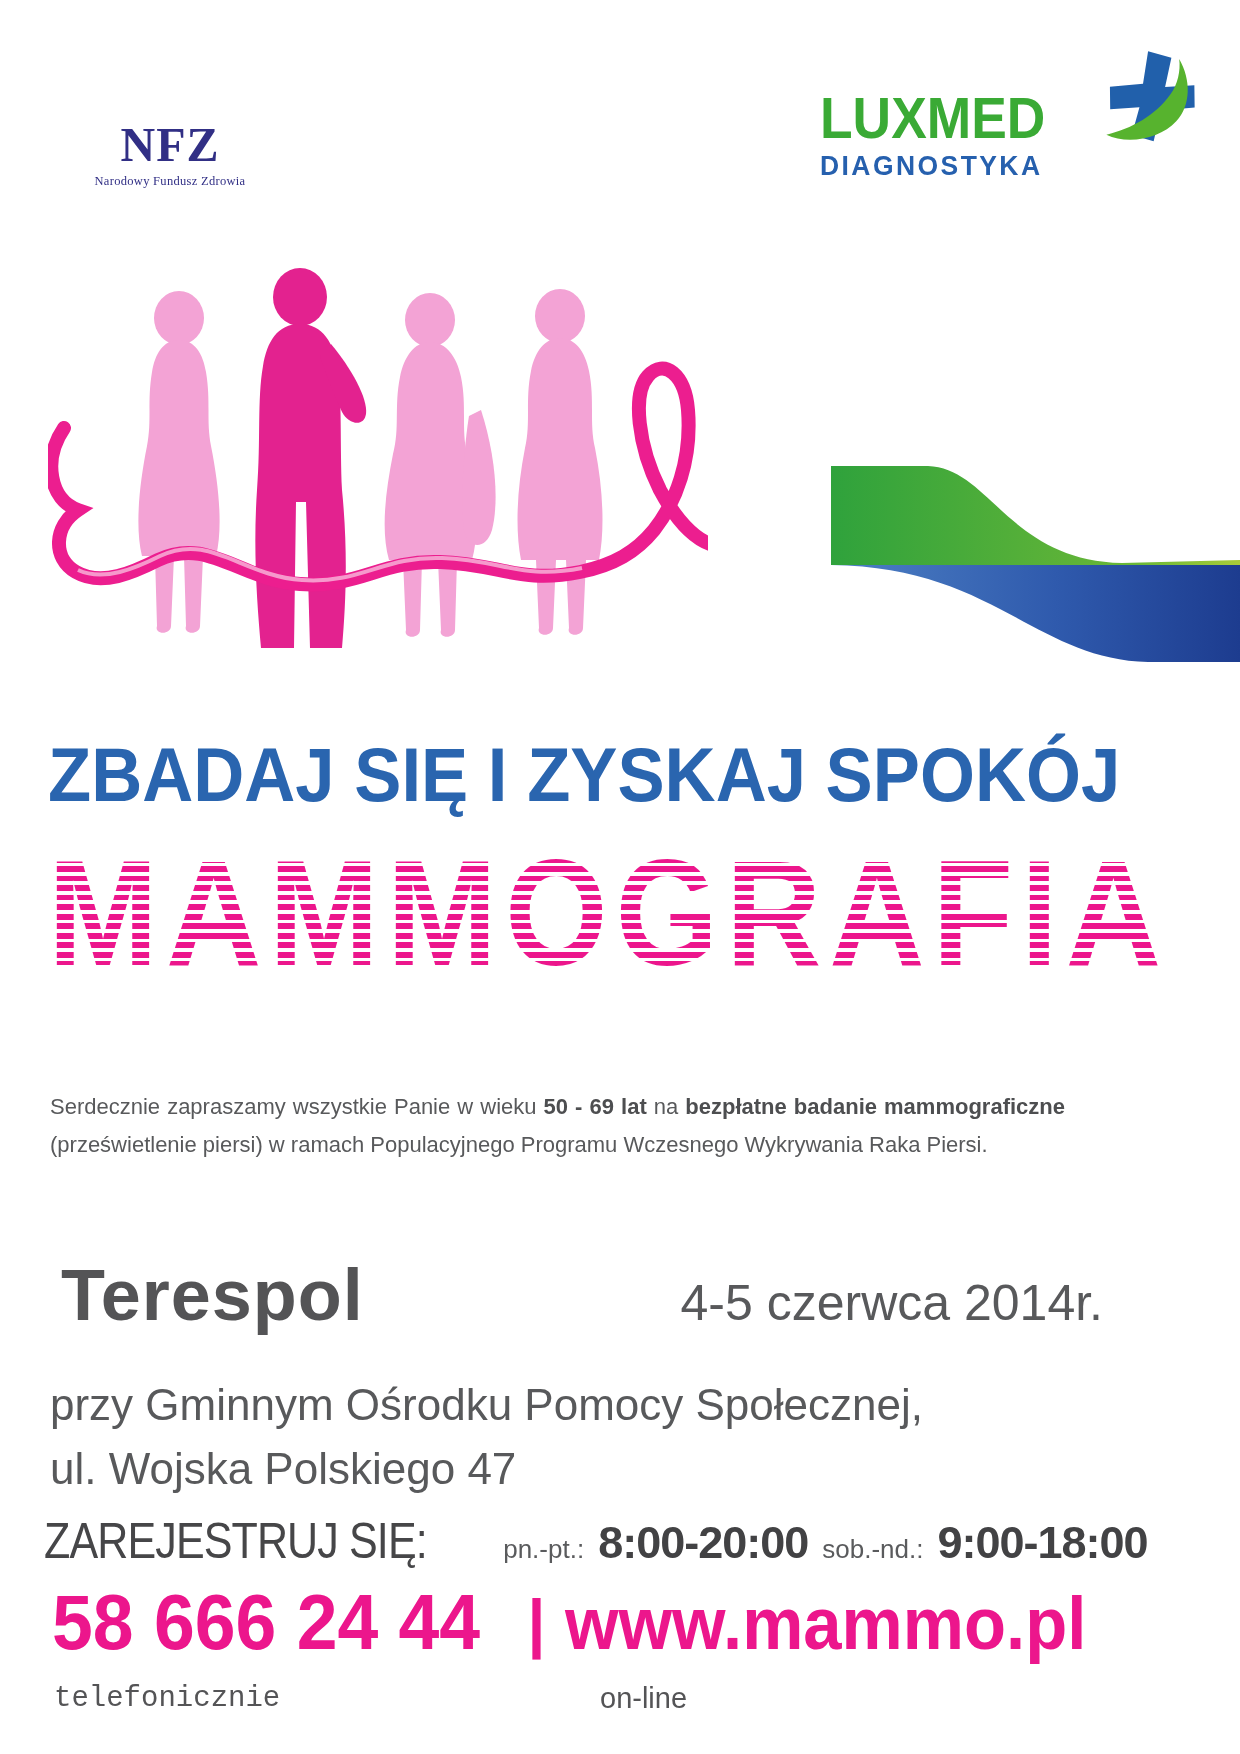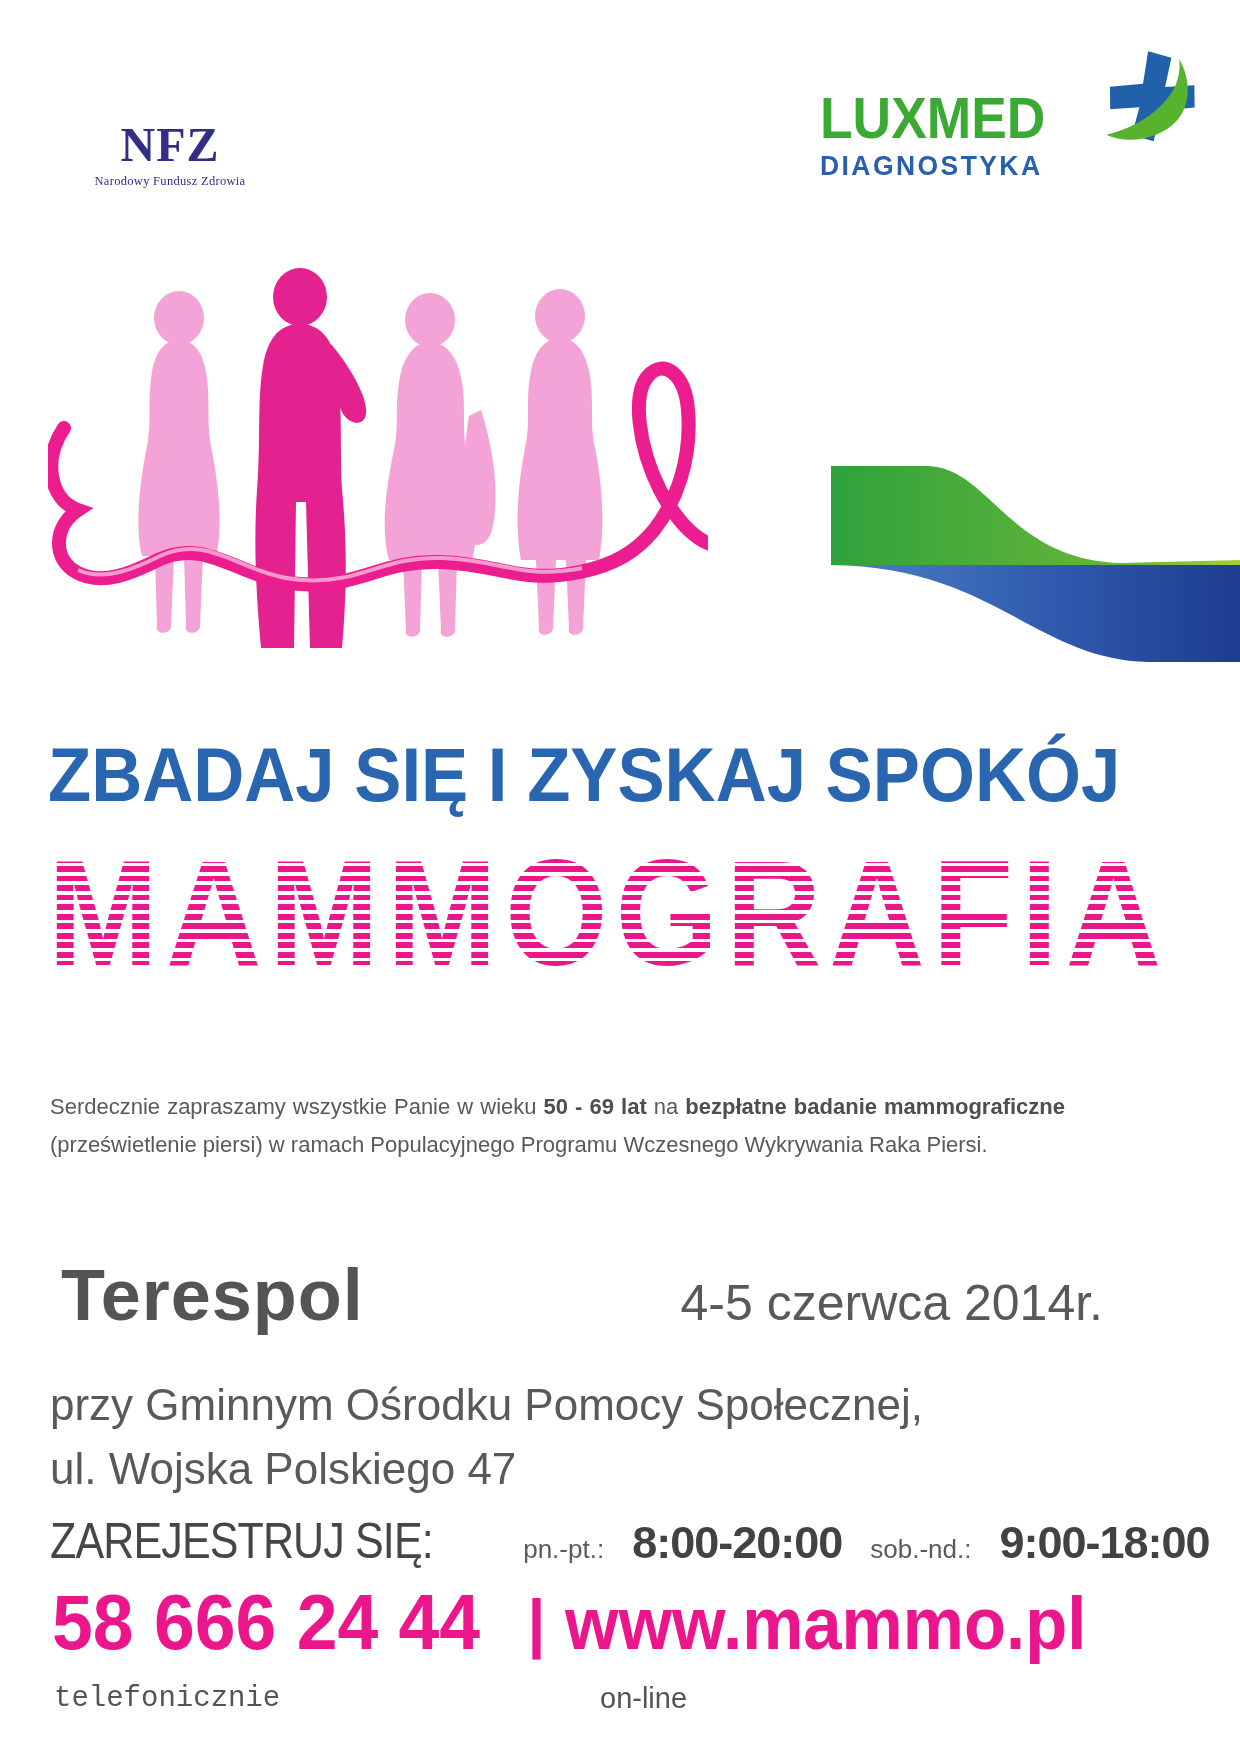--- a/index.html
+++ b/index.html
@@ -58,22 +58,22 @@
   .event-row{
     position:absolute; left:50px; top:1258px; width:1042px;
     display:flex; justify-content:space-between; align-items:flex-end;margin-left:11px;
   }
   .city{font-size:72px; line-height:74px; font-weight:bold; color:#545456; letter-spacing:1px;}
   .date{font-size:50px; color:#58595b;}
   .addr1{position:absolute; left:50px; top:1380px; font-size:44px; color:#58595b;}
   .addr2{position:absolute; left:50px; top:1444px; font-size:44px; color:#58595b;}
   
   .reg-row{
-    position:absolute; left:50px; top:1512px; width:1100px;
-    display:flex; align-items:baseline; gap:28px; white-space:nowrap;
+    position:absolute; left:44px; top:1512px; width:1100px;
+    display:flex; align-items:baseline; gap:14px; white-space:nowrap;
   }
   .reg-label{font-size:50px; color:#464648; transform:scaleX(0.86); transform-origin:left; letter-spacing:-1px;}
   .reg-days{font-size:26px; color:#5a5b5d;}
   .reg-hours{font-size:45px; font-weight:bold; color:#424244; letter-spacing:-1px;}
   .phone-row{
     position:absolute; left:52px; top:1582px; width:1100px;
     display:flex; align-items:baseline; gap:20px; white-space:nowrap;
   }
   .phone{font-size:78px; line-height:80px; font-weight:bold; color:#ec168c; letter-spacing:0px; transform:scaleX(0.94); transform-origin:left;}
   .pipe{font-size:64px; font-weight:bold; color:#ec168c; position:relative; top:-4px;}

